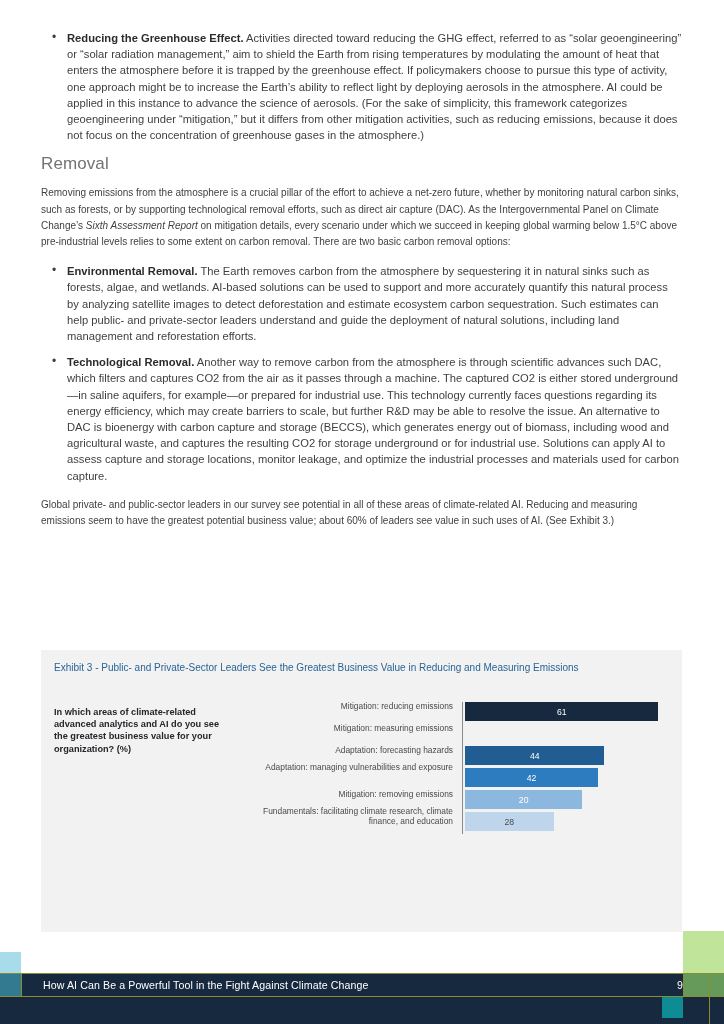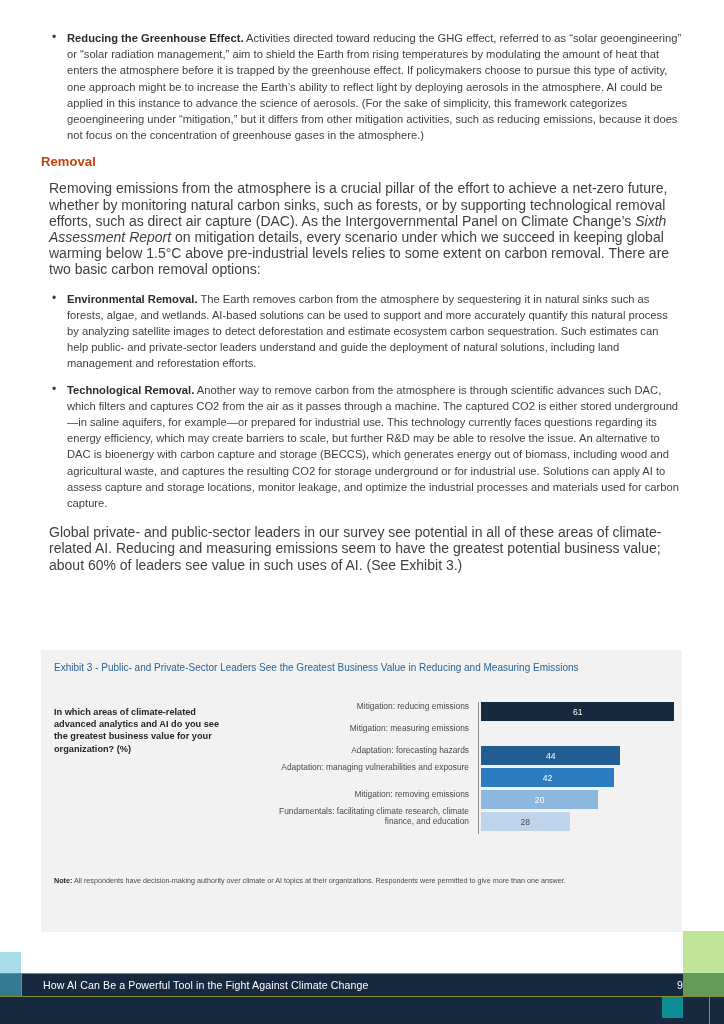--- a/index.html
+++ b/index.html
@@ -24,23 +24,23 @@
 
   
   .content {
     position: absolute;
     left: 41px;
     top: 30px;
     width: 641px;
   }
 
   p.para {
-    font-size: 14px;
+    font-size: 10px;
     line-height: 16.2px;
-    margin: 0 0 13px 8px;
+    margin: 0 0 13px 0;
     color: #3f3f41;
     text-align: left;
   }
 
   ul.bullets {
     list-style: none;
     margin: 0 0 11px 0;
     padding: 0;
   }
   ul.bullets li {
@@ -60,23 +60,23 @@
     font-size: 12px;
     color: #3f3f41;
   }
   .lead {
     font-weight: bold;
     color: #2b2b2d;
   }
   .ital { font-style: italic; }
 
   h2.section-heading {
-    font-size: 13px;
-    font-weight: bold;
-    color: #c2410c;
+    font-size: 17px;
+    font-weight: normal;
+    color: #737373;
     margin: 10px 0 11px 0;
     letter-spacing: 0.1px;
   }
 
   
   .exhibit {
     position: absolute;
     left: 41px;
     top: 650px;
     width: 641px;
@@ -100,21 +100,21 @@
     width: 180px;
     font-size: 9.2px;
     line-height: 12.2px;
     font-weight: bold;
     color: #26262a;
   }
 
   
   .chart {
     position: absolute;
-    left: 196px;
+    left: 180px;
     top: 52px;
     width: 450px;
     height: 132px;
   }
   .axis-line {
     position: absolute;
     left: 241px;
     top: 0px;
     width: 1px;
     height: 132px;
@@ -277,21 +277,20 @@
           <div class="bar-row" style="top: 110px;">
             <div class="bar-label two-line">Fundamentals: facilitating climate research, climate finance, and education</div>
             <div class="bar" style="width: 88.76px; background: rgb(191, 213, 236);">
               <span class="bar-value dark" style="color: rgb(74, 74, 74);">28</span>
             </div>
           </div>
         </div>
     </div>
 
     <div class="exhibit-notes">
-      <div><b>Note:</b><span> All respondents have decision-making authority over climate or AI topics at their organizations. Respondents were permitted to give more than one answer.</span></div>
     </div>
   </div>
 
   <div class="deco" style="left:0px; top:952px; background:#a9dcea;"></div>
   <div class="deco" style="left:0px; top:973px; background:#337a90;"></div>
   <div class="deco" style="left:21px; top:997px; background:#27a45c;"></div>
 
   <div class="deco" style="left:683px; top:931px; width:41px; height:42px; background:#c0e59a;"></div>
 
   <div class="footer-band"></div>

